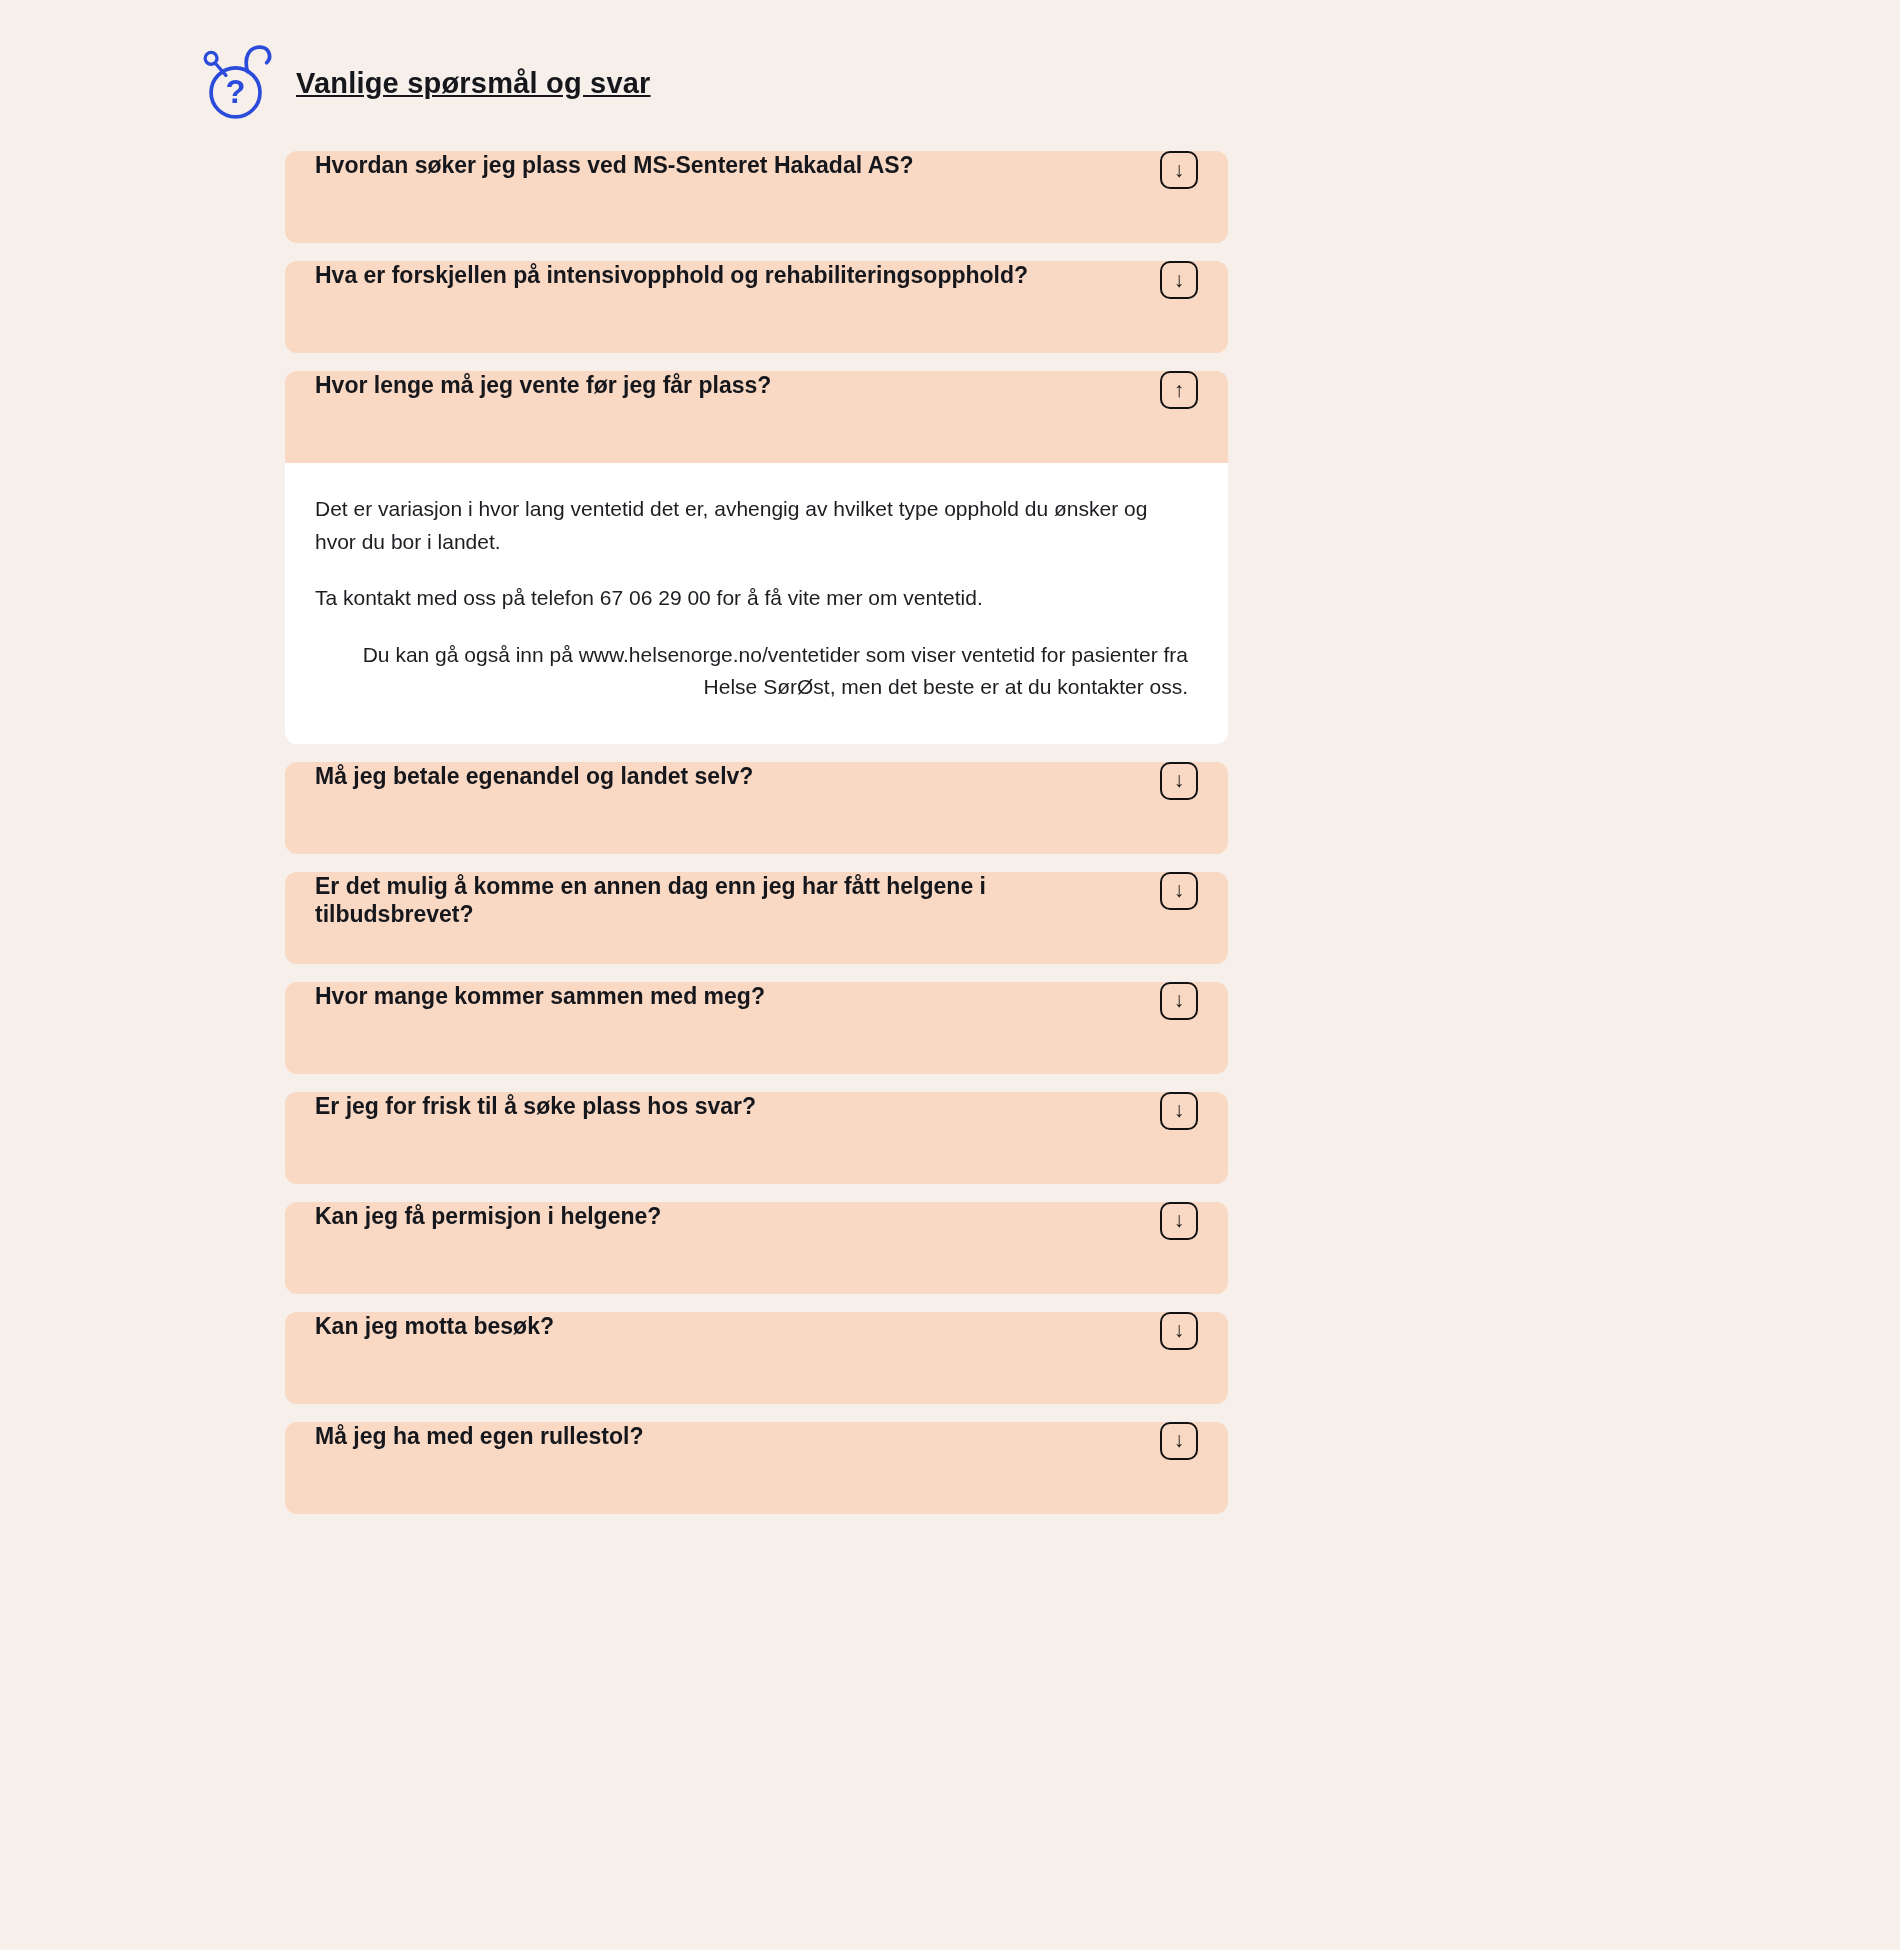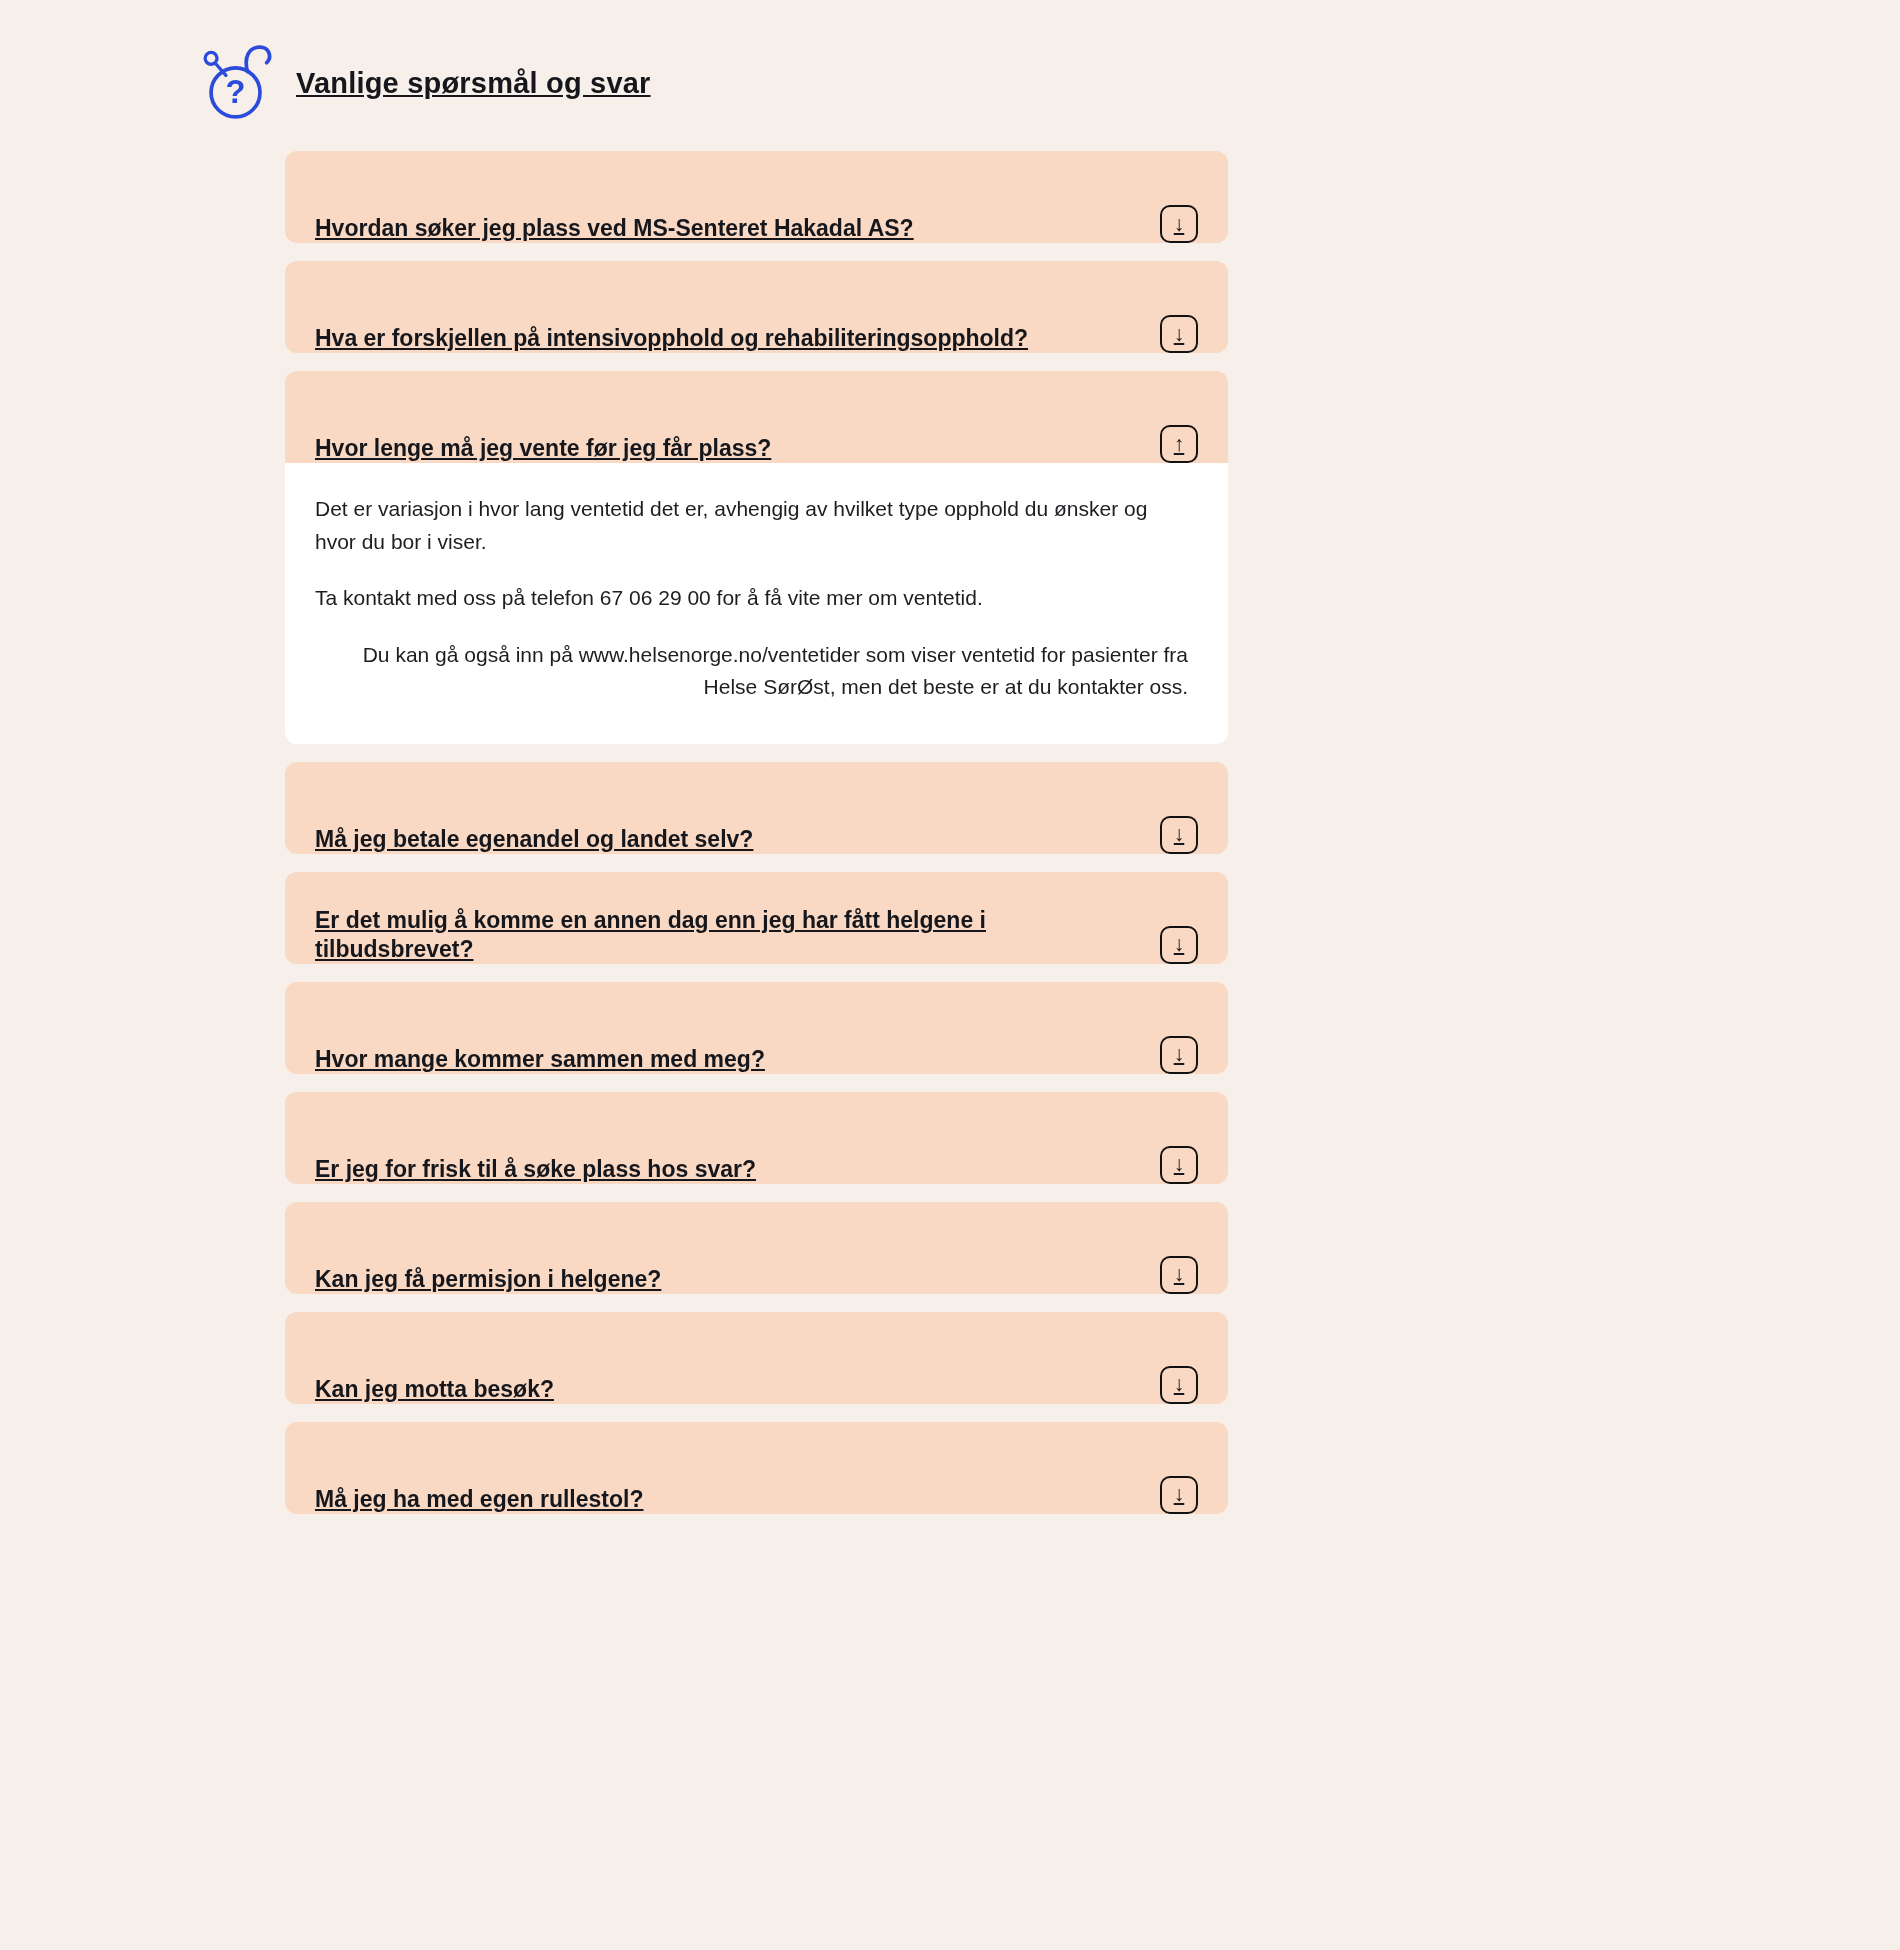--- a/index.html
+++ b/index.html
@@ -44,28 +44,27 @@
     padding-bottom: 79px;
   }
 
   .faq-item {
     border-radius: 12px;
     overflow: hidden;
   }
 
   .faq-item-header {
     display: flex;
-    align-items: flex-end;
+    align-items: flex-start;
     justify-content: space-between;
     gap: 24px;
     background: var(--item-bg, #f9d9c4);
     padding: 0 30px;
     height: 92px;
     cursor: pointer;
-    text-decoration: underline;
   }
 
   .question {
     font-size: 23px;
     font-weight: 700;
     color: #15171c;
     line-height: 1.25;
   }
 
   .toggle {
@@ -142,21 +141,21 @@
   </section>
 
   <section class="faq-item expanded">
     <header class="faq-item-header">
       <h3 class="question">Hvor lenge må jeg vente før jeg får plass?</h3>
       <button class="toggle" type="button">
         <span class="arrow">↑</span>
       </button>
     </header>
     <div class="answer">
-          <p>Det er variasjon i hvor lang ventetid det er, avhengig av hvilket type opphold du ønsker og hvor du bor i viser.</p>
+          <p>Det er variasjon i hvor lang ventetid det er, avhengig av hvilket type opphold du ønsker og hvor du bor i landet.</p>
           <p>Ta kontakt med oss på telefon 67 06 29 00 for å få vite mer om ventetid.</p>
           <p>Du kan gå også inn på www.helsenorge.no/ventetider som viser ventetid for pasienter fra Helse SørØst, men det beste er at du kontakter oss.</p>
         </div>
   </section>
 
   <section class="faq-item">
     <header class="faq-item-header">
       <h3 class="question">Må jeg betale egenandel og landet selv?</h3>
       <button class="toggle" type="button">
         <span class="arrow">↓</span>

